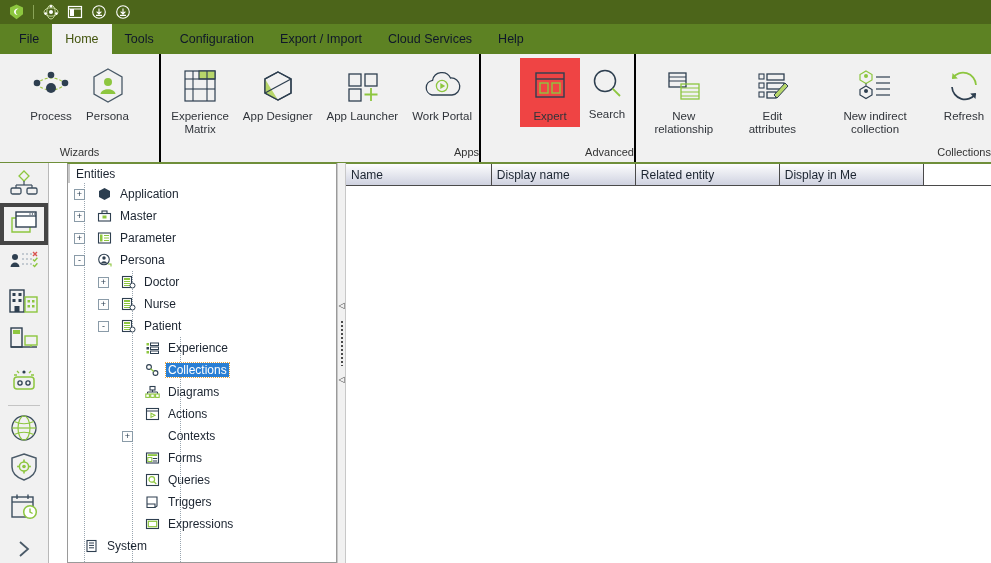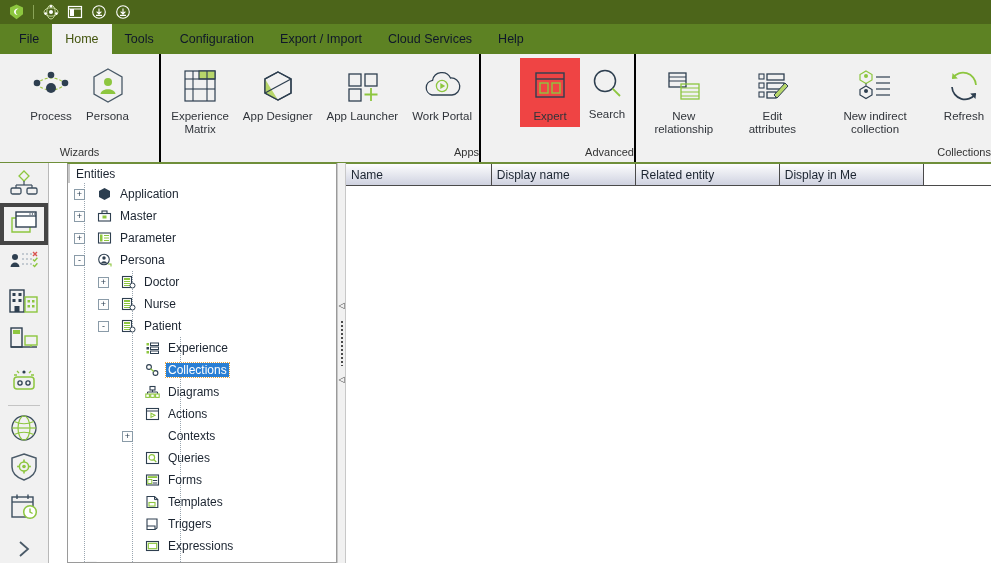--- a/index.html
+++ b/index.html
@@ -747,52 +747,40 @@
             <span class="expander">+</span>
             <span class="dots"></span>
             <span class="nicon"></span>
             <span class="nlabel">Contexts</span>
           </div>
           <div class="tnode" style="padding-left: 54px;">
             <span class="expander none"></span>
             <span class="dots"></span>
             <span class="nicon">
               <svg width="15" height="14" viewBox="0 0 15 14">
-                <rect x="1.5" y="1.5" width="12" height="11" fill="#fff" stroke="#2e3f50" stroke-width="1.1"></rect>
-                <circle cx="6.8" cy="6.4" r="2.8" fill="none" stroke="#8dc63f" stroke-width="1.2"></circle>
-                <line x1="8.9" y1="8.6" x2="11.3" y2="11" stroke="#8dc63f" stroke-width="1.3"></line>
-              </svg>
-            </span>
-            <span class="nlabel">Queries</span>
-          </div>
-          <div class="tnode" style="padding-left: 54px;">
-            <span class="expander none"></span>
-            <span class="dots"></span>
-            <span class="nicon">
-              <svg width="15" height="14" viewBox="0 0 15 14">
                 <rect x="1.5" y="2" width="12" height="10" fill="#fff" stroke="#2e3f50" stroke-width="1.1"></rect>
                 <rect x="2.8" y="3.2" width="9.4" height="1.8" fill="#8dc63f"></rect>
                 <rect x="2.8" y="6.5" width="4" height="4" fill="none" stroke="#8dc63f" stroke-width="1"></rect>
                 <line x1="7.8" y1="7.5" x2="12.2" y2="7.5" stroke="#2e3f50" stroke-width="1"></line>
                 <line x1="7.8" y1="10" x2="12.2" y2="10" stroke="#2e3f50" stroke-width="1"></line>
               </svg>
             </span>
             <span class="nlabel">Forms</span>
           </div>
           <div class="tnode" style="padding-left: 54px;">
             <span class="expander none"></span>
             <span class="dots"></span>
             <span class="nicon">
               <svg width="15" height="14" viewBox="0 0 15 14">
-                <path d="M2 1.5 H9.5 L12.8 4.6 V12.5 H2 Z" fill="#fff" stroke="#2e3f50" stroke-width="1.1"></path>
-                <path d="M9.5 1.5 V4.6 H12.8" fill="none" stroke="#2e3f50" stroke-width="1"></path>
-                <rect x="4" y="7.5" width="6" height="3.6" fill="none" stroke="#8dc63f" stroke-width="1.1"></rect>
-              </svg>
-            </span>
-            <span class="nlabel">Templates</span>
+                <rect x="1.5" y="1.5" width="12" height="11" fill="#fff" stroke="#2e3f50" stroke-width="1.1"></rect>
+                <circle cx="6.8" cy="6.4" r="2.8" fill="none" stroke="#8dc63f" stroke-width="1.2"></circle>
+                <line x1="8.9" y1="8.6" x2="11.3" y2="11" stroke="#8dc63f" stroke-width="1.3"></line>
+              </svg>
+            </span>
+            <span class="nlabel">Queries</span>
           </div>
           <div class="tnode" style="padding-left: 54px;">
             <span class="expander none"></span>
             <span class="dots"></span>
             <span class="nicon">
               <svg width="15" height="14" viewBox="0 0 15 14">
                 <path d="M2 2 H12 V11 L10 12.5 H2 Z" fill="#fff" stroke="#2e3f50" stroke-width="1.1"></path>
                 <path d="M2 9 H10 V12.5" fill="none" stroke="#2e3f50" stroke-width="1.1"></path>
               </svg>
             </span>

